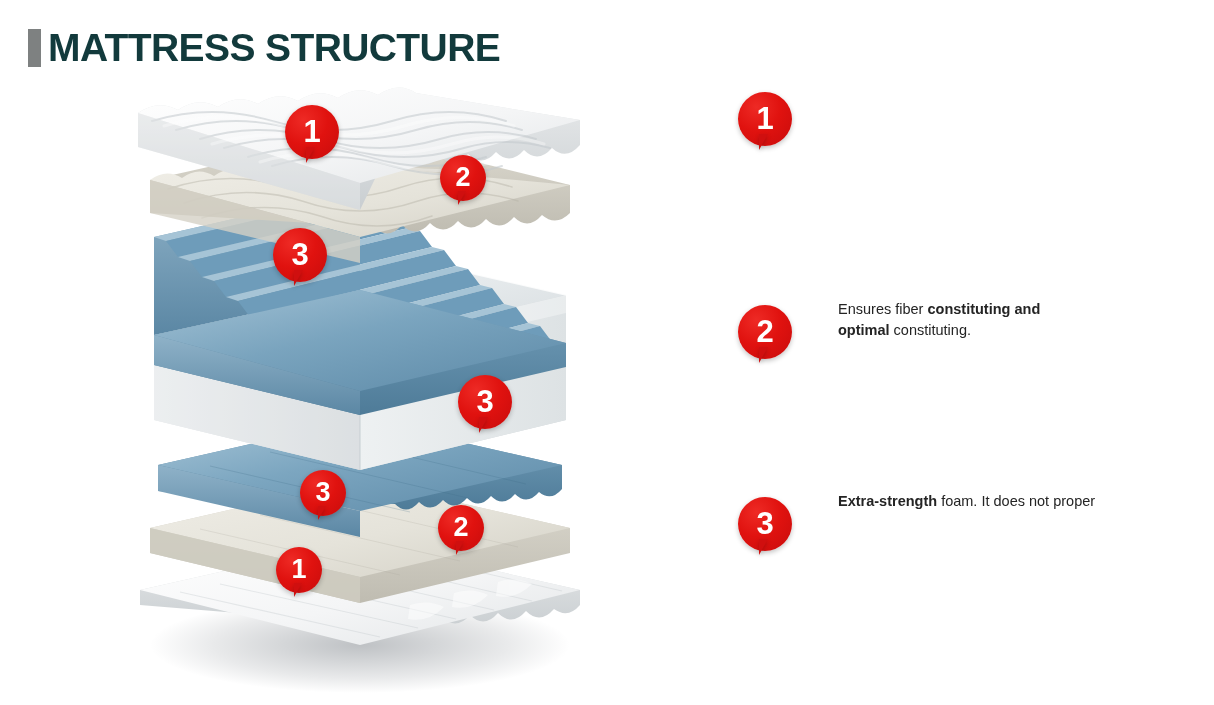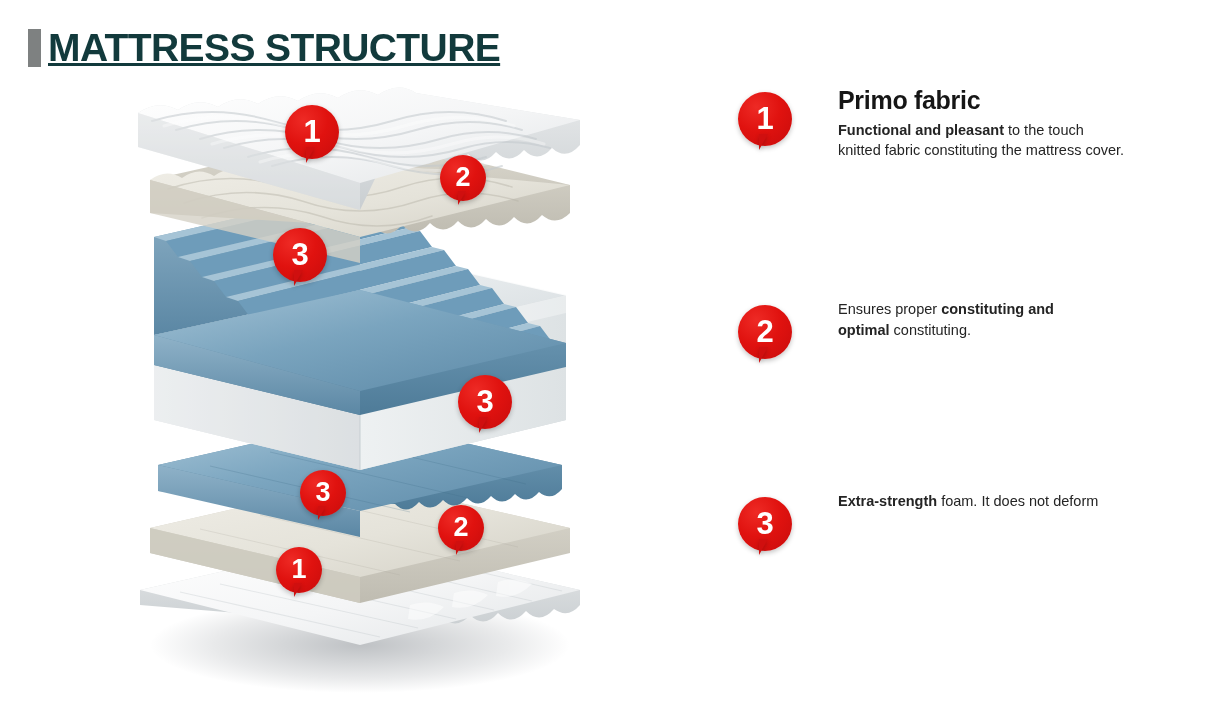--- a/index.html
+++ b/index.html
@@ -26,21 +26,20 @@
     background: #7e8181;
     margin-right: 7px;
   }
   #title-text {
     font-size: 39px;
     font-weight: bold;
     letter-spacing: -0.6px;
     color: #123a3c;
     line-height: 1;
     white-space: nowrap;
-    text-decoration: underline;
   }
 
   
   #illustration {
     position: absolute;
     left: 110px; top: 85px;
     width: 500px; height: 600px;
   }
   .layer {
     position: absolute;
@@ -381,49 +380,42 @@
 </div>
 
 <div id="legend">
 
   <div class="legend-row" style="top:0px;">
     <div class="marker">
       <div class="bubble"></div>
       <div class="tail"></div>
       <div class="num">1</div>
     </div>
-    <div class="legend-text">
-      <div class="legend-title">Primo fabric</div>
-      <div class="legend-desc">
-        <b>Functional and pleasant</b><span> to the touch</span><br>
-        <span>knitted fabric constituting the mattress cover.</span>
-      </div>
-    </div>
   </div>
 
   <div class="legend-row" style="top:213px;">
     <div class="marker">
       <div class="bubble"></div>
       <div class="tail"></div>
       <div class="num">2</div>
     </div>
     <div class="legend-text">
       <div class="legend-desc">
-        <span>Ensures proper </span><b>constituting and</b><br>
+        <span>Ensures fiber </span><b>constituting and</b><br>
         <b>optimal</b><span> constituting.</span>
       </div>
     </div>
   </div>
 
   <div class="legend-row" style="top:405px;">
     <div class="marker">
       <div class="bubble"></div>
       <div class="tail"></div>
       <div class="num">3</div>
     </div>
     <div class="legend-text">
       <div class="legend-desc">
-        <b>Extra-strength</b><span> foam. It does not deform</span><br>
+        <b>Extra-strength</b><span> foam. It does not proper</span><br>
       </div>
     </div>
   </div>
 
 </div>
 
 </body></html>

